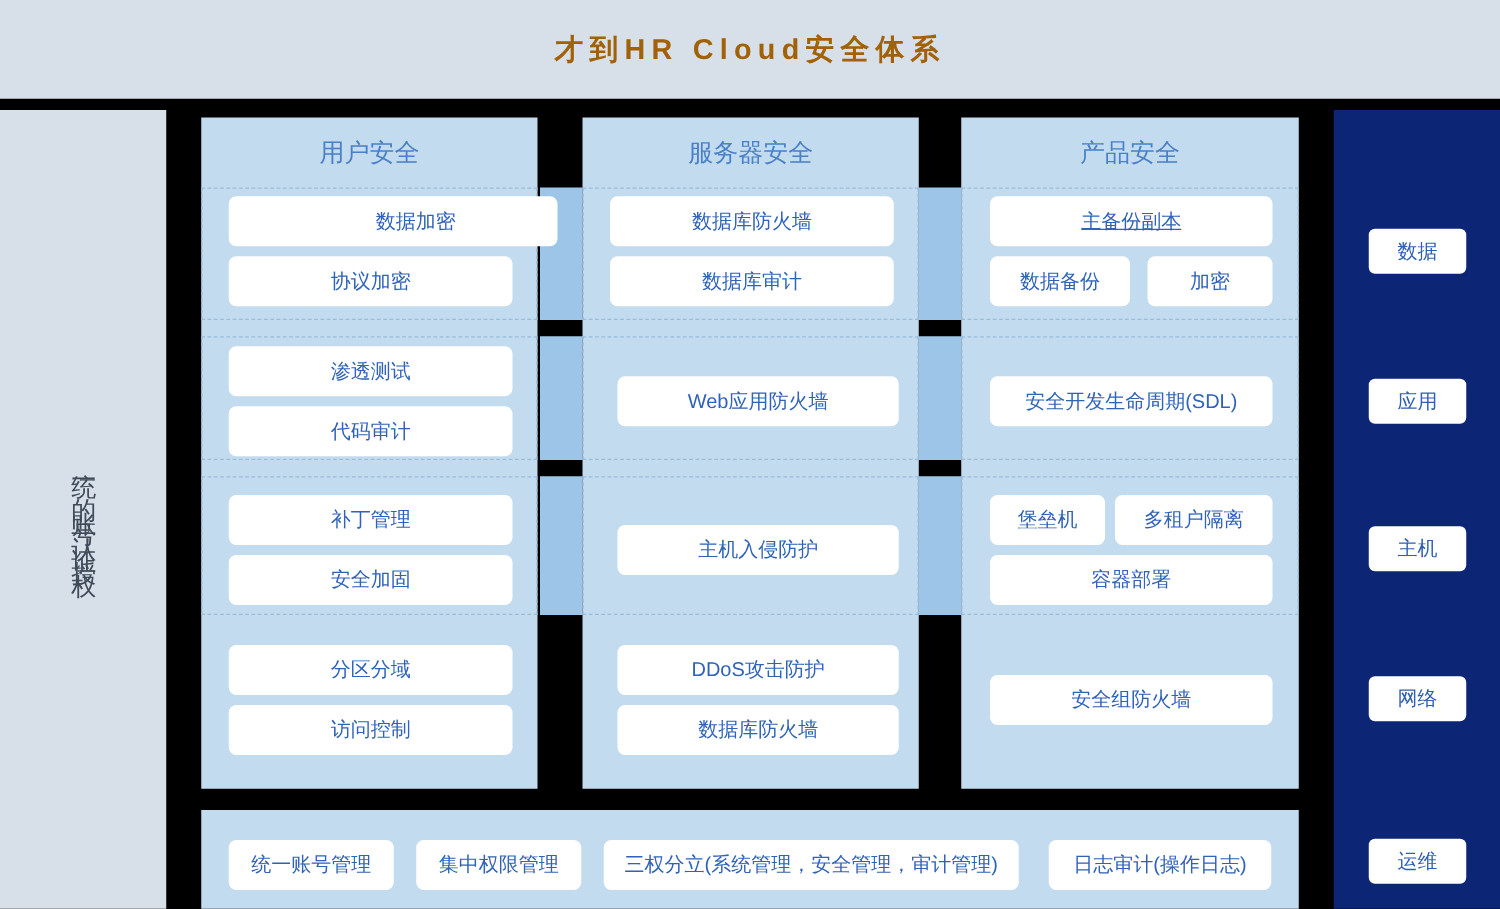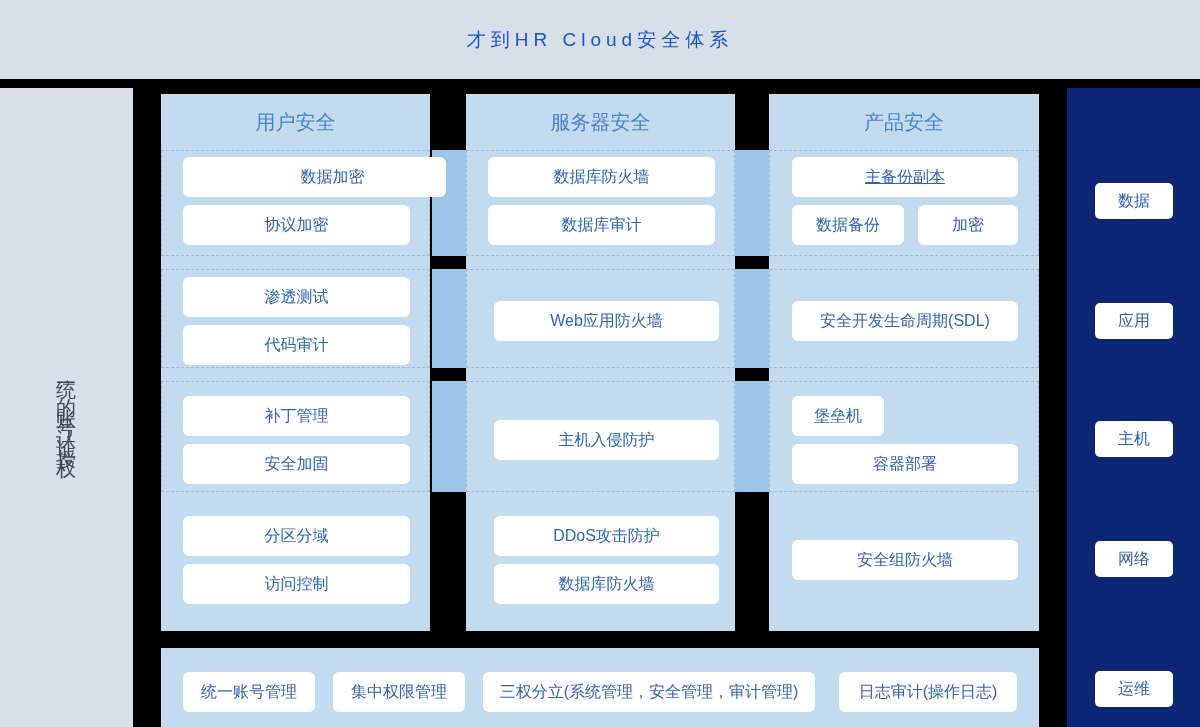--- a/index.html
+++ b/index.html
@@ -11,22 +11,22 @@
     overflow:hidden;
     position:relative;
   }
   
   #header{
     position:absolute;left:0;top:0;width:1200px;height:79px;
     background:#d7dfe8;
     display:flex;align-items:center;justify-content:center;
   }
   #header .title{
-    font-size:19px;color:#1d4ed8;letter-spacing:5px;
-    font-weight:400;line-height:1;
+    font-size:23px;color:#a16207;letter-spacing:5px;
+    font-weight:700;line-height:1;
   }
   
   #left-sidebar{
     position:absolute;left:0;top:88px;width:133px;height:639px;
     background:#d7dfe8;
     display:flex;align-items:center;justify-content:center;
   }
   #left-sidebar .vtext{
     writing-mode:vertical-rl;text-orientation:upright;
     font-size:20px;color:#3f4a58;letter-spacing:10px;
@@ -154,20 +154,21 @@
   <div class="band" style="top:175px;height:99px;"></div>
   <div class="band" style="top:287px;height:111px;"></div>
 
   <div class="card" style="left:23px;top:63px;width:226px;text-decoration:underline;">主备份副本</div>
   <div class="card" style="left:23px;top:111px;width:112px;">数据备份</div>
   <div class="card" style="left:149px;top:111px;width:100px;">加密</div>
 
   <div class="card" style="left:23px;top:207px;width:226px;">安全开发生命周期(SDL)</div>
 
   <div class="card" style="left:23px;top:302px;width:92px;">堡垒机</div>
+  <div class="card" style="left:123px;top:302px;width:126px;">多租户隔离</div>
   <div class="card" style="left:23px;top:350px;width:226px;text-align:center;">容器部署</div>
 
   <div class="card" style="left:23px;top:446px;width:226px;">安全组防火墙</div>
 </div>
 
 <div id="right-sidebar">
   <div class="rlabel" style="top:95px;">数据</div>
   <div class="rlabel" style="top:215px;">应用</div>
   <div class="rlabel" style="top:333px;">主机</div>
   <div class="rlabel" style="top:453px;">网络</div>

